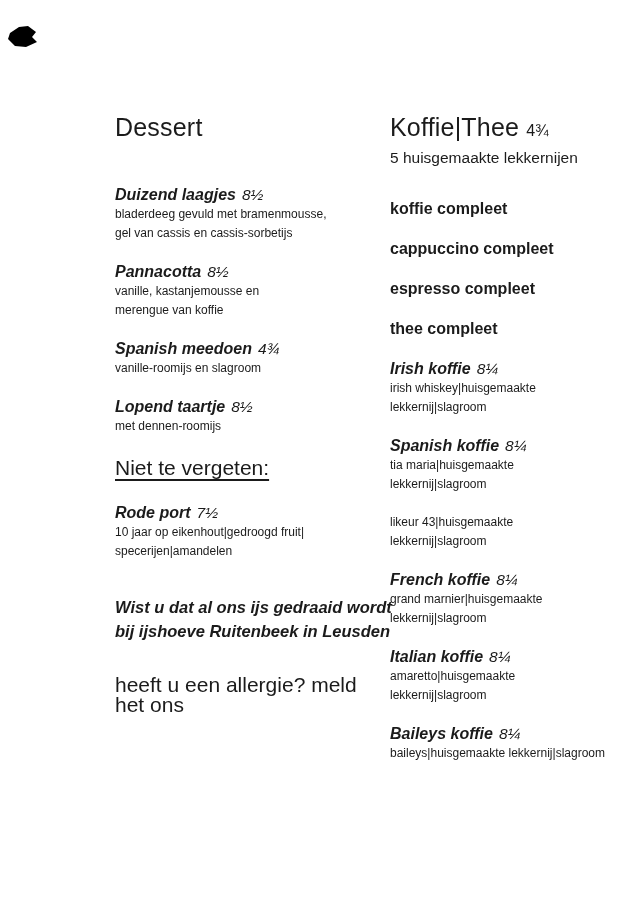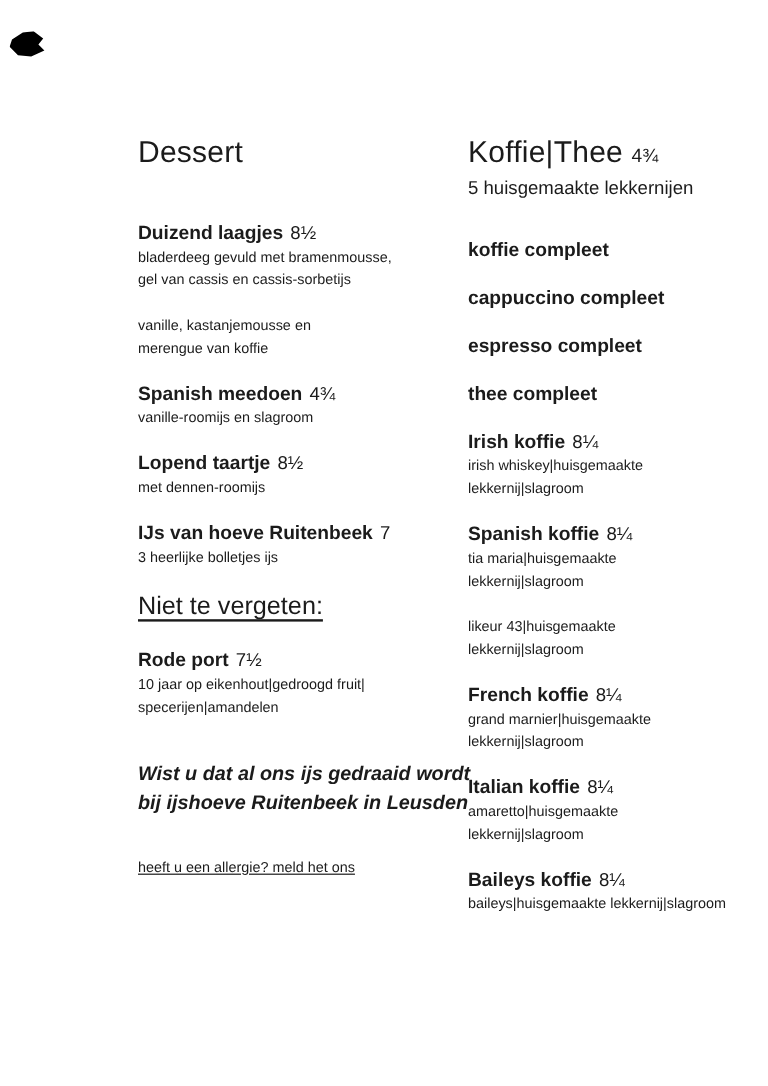--- a/index.html
+++ b/index.html
@@ -55,20 +55,21 @@
     line-height: 20px;
     font-weight: 400;
   }
   .item {
     margin: 0 0 19px 0;
   }
   .nameline {
     font-size: 16px;
     line-height: 20px;
     font-weight: 700;
+    font-style: italic;
   }
   .price {
     font-weight: 400;
     font-size: 15.5px;
     margin-left: 6px;
   }
   .desc {
     font-size: 12px;
     line-height: 19px;
     font-weight: 400;
@@ -91,24 +92,23 @@
   .note {
     margin: 34px 0 0 0;
     font-size: 16.5px;
     line-height: 24px;
     font-weight: 700;
     font-style: italic;
     white-space: pre;
   }
   .allergy {
     margin: 32px 0 0 0;
-    font-size: 12px;
-    line-height: 20px;
-    font-weight: 400;
-    text-decoration: underline;
+    font-size: 21px;
+    line-height: 20px;
+    font-weight: 400;
   }
 </style>
 </head>
 <body>
 
 <div class="page">
 
   <div class="ink-mark">
     <svg width="30" height="22" viewBox="0 0 30 22" xmlns="http://www.w3.org/2000/svg">
       <path d="M2,7 L11,1 L20,0 L28,6 L24,11 L29,16 L18,21 L7,20 L0,13 Z" fill="#000000"></path>
@@ -120,39 +120,36 @@
     <section class="col-left">
       <h1 class="menu-title">Dessert</h1>
 
       <div class="item">
         <div class="nameline"><span>Duizend laagjes</span><span class="price">8½</span></div>
         <div class="desc">bladerdeeg gevuld met bramenmousse,
 gel van cassis en cassis-sorbetijs</div>
       </div>
 
       <div class="item">
+        <div class="nameline"><span>Pannacotta</span><span class="price">8½</span></div>
         <div class="desc">vanille, kastanjemousse en
 merengue van koffie</div>
       </div>
 
 
       <div class="item">
         <div class="nameline"><span>Spanish meedoen</span><span class="price">4¾</span></div>
         <div class="desc">vanille-roomijs en slagroom</div>
       </div>
 
       <div class="item">
         <div class="nameline"><span>Lopend taartje</span><span class="price">8½</span></div>
         <div class="desc">met dennen-roomijs</div>
       </div>
 
-      <div class="item">
-        <div class="nameline"><span>IJs van hoeve Ruitenbeek</span><span class="price">7</span></div>
-        <div class="desc">3 heerlijke bolletjes ijs</div>
-      </div>
 
       <h2 class="reminder">Niet te vergeten:</h2>
 
       <div class="item">
         <div class="nameline"><span>Rode port</span><span class="price">7½</span></div>
         <div class="desc">10 jaar op eikenhout|gedroogd fruit|
 specerijen|amandelen</div>
       </div>
 
       <div class="note">Wist u dat al ons ijs gedraaid wordt

